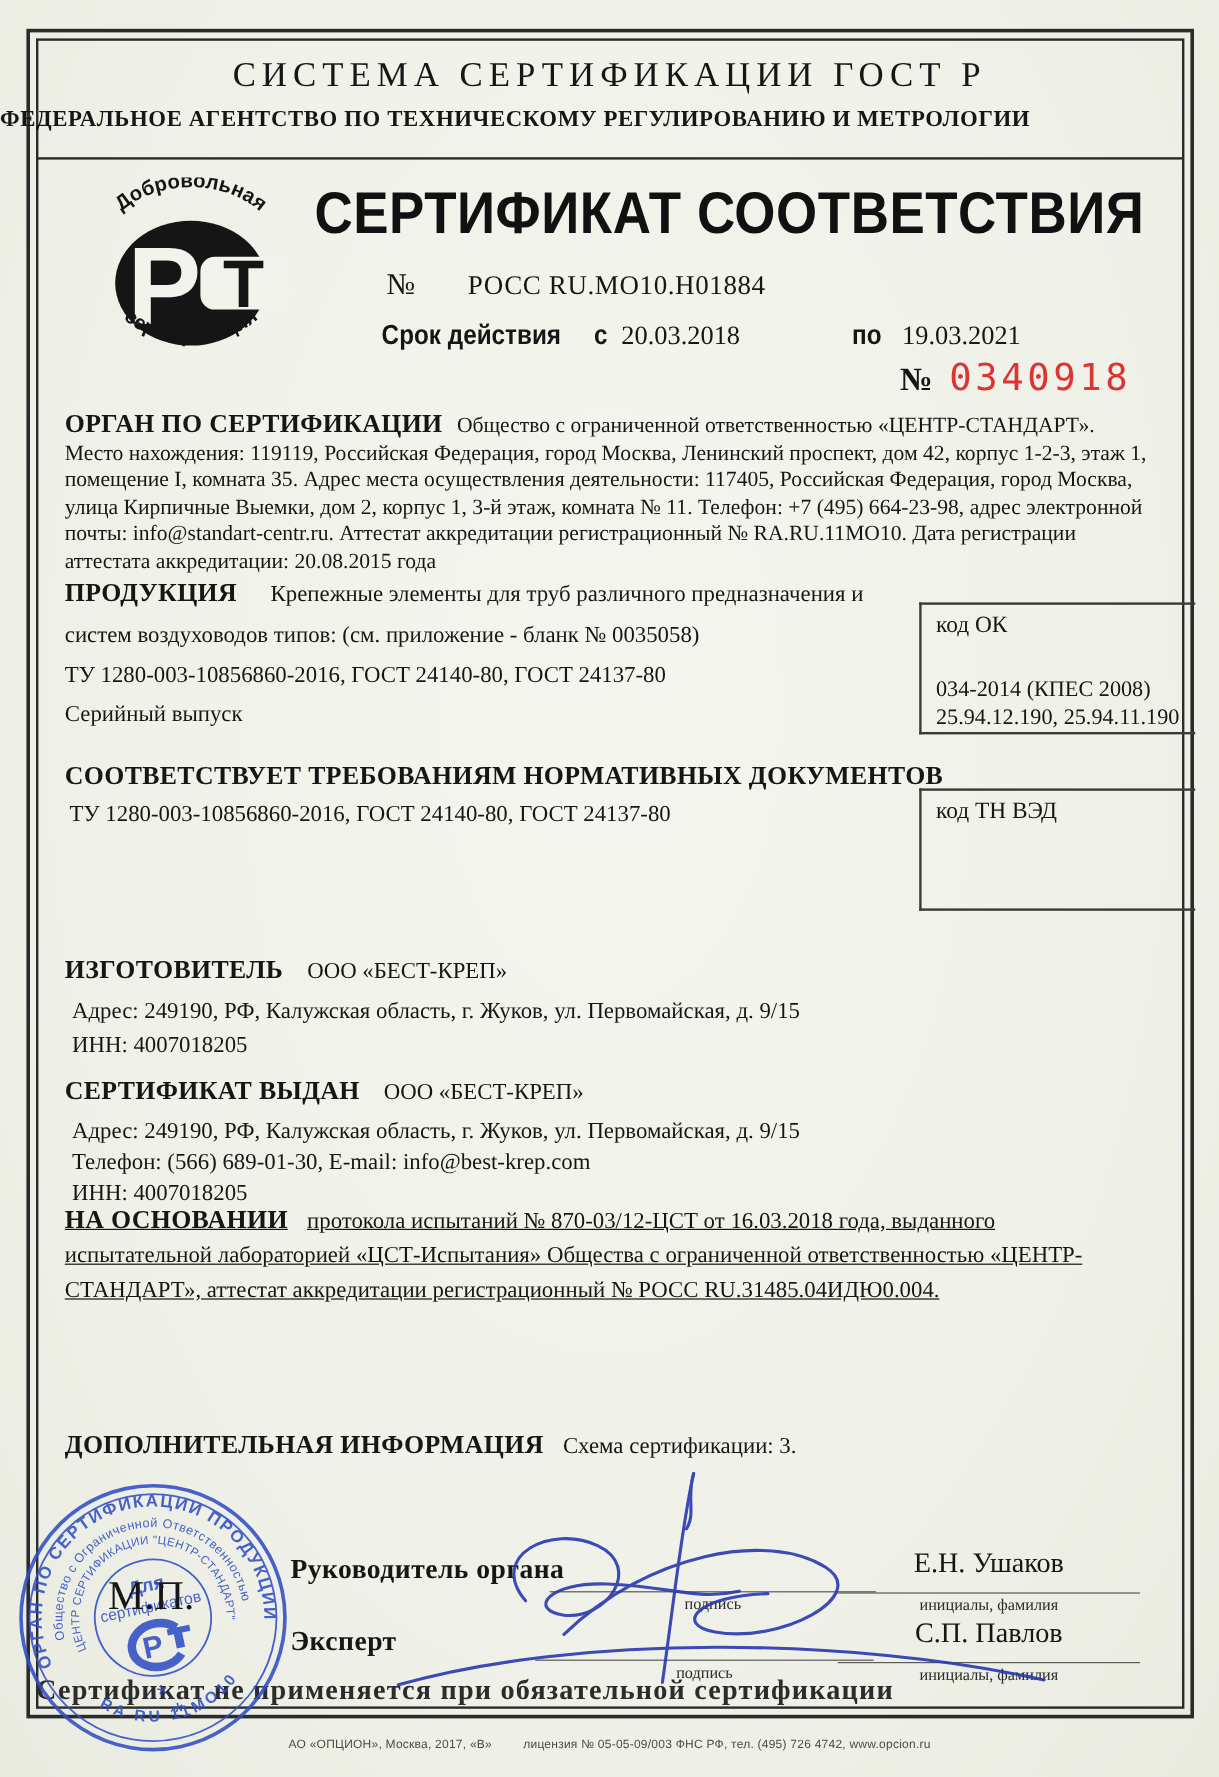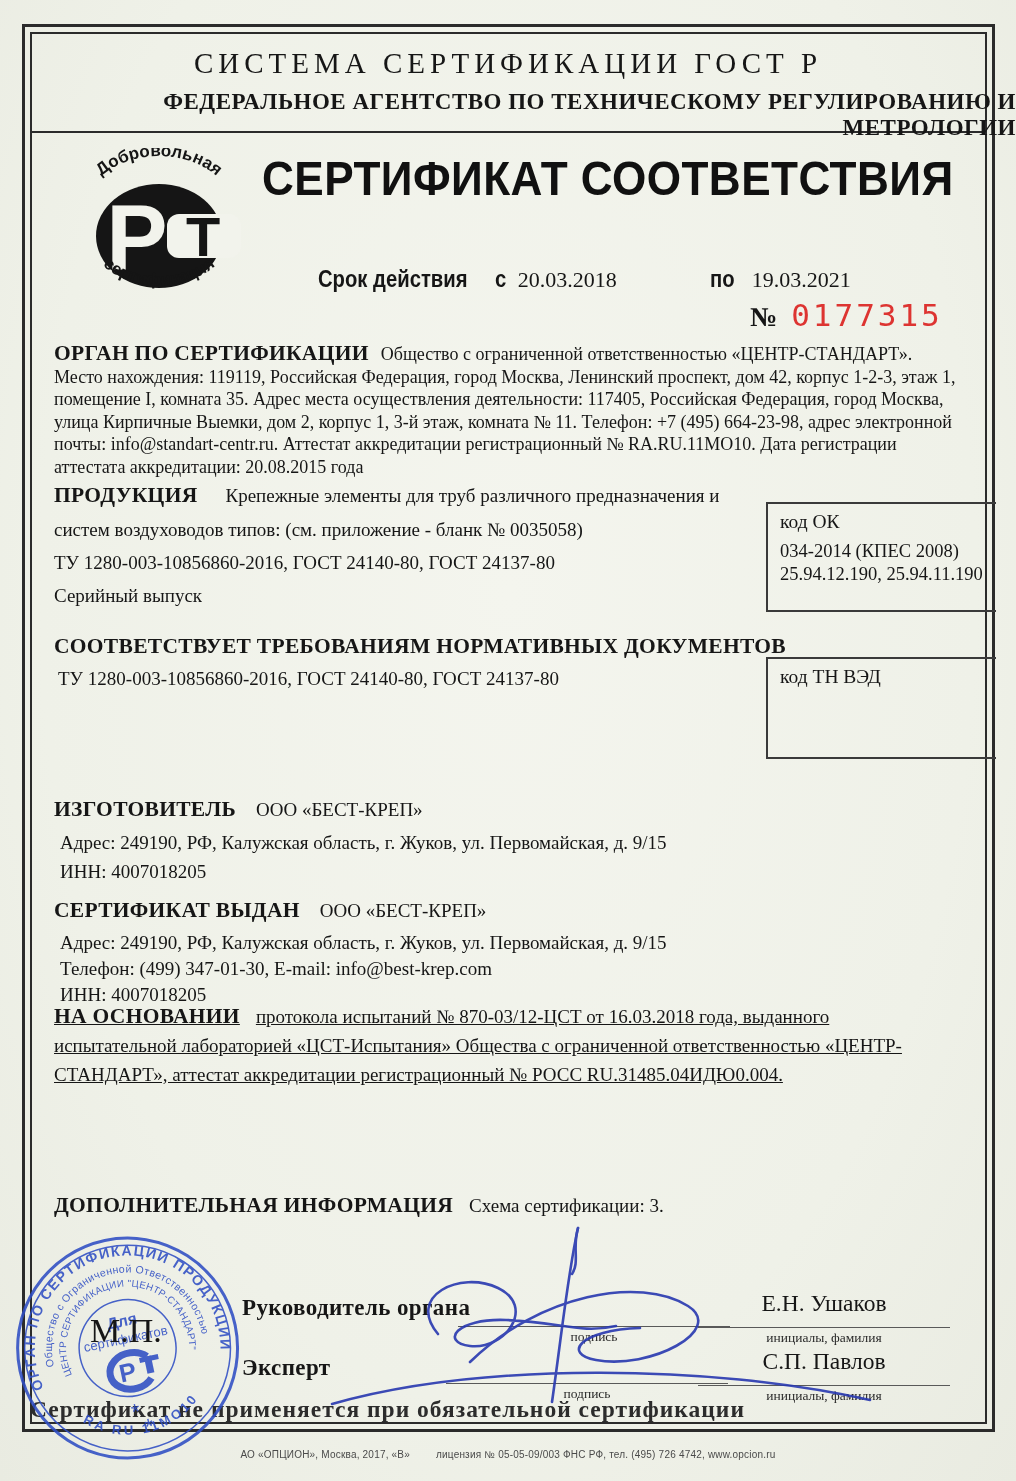--- a/index.html
+++ b/index.html
@@ -8,40 +8,40 @@
     background:radial-gradient(ellipse at 50% 40%, #f4f5ee 0%, #eff1e8 65%, #e9ebe1 100%);
     font-family:"Liberation Serif",serif;color:#161616;overflow:hidden;
   }
   .abs{position:absolute;}
   
   .border-outer{position:absolute;left:22px;top:24px;width:967px;height:1402px;border:3px solid #2b2b2b;}
   .border-inner{position:absolute;left:5px;top:5px;right:5px;bottom:5px;border:2px solid #2b2b2b;}
   .header-rule{position:absolute;left:30px;top:131px;width:956px;border-top:2px solid #2b2b2b;}
   
   .h-line1{left:0;top:47px;width:100%;text-align:center;font-weight:normal;font-size:29px;letter-spacing:5px;}
-  .h-line2{left:0;top:89px;width:100%;text-align:right;font-weight:bold;font-size:23px;letter-spacing:.5px;}
+  .h-line2{left:0;top:89px;width:100%;text-align:left;font-weight:bold;font-size:19px;letter-spacing:.5px;}
   
   .cert-title{left:262px;top:150px;font-family:"Liberation Sans",sans-serif;font-weight:bold;font-size:49px;
     white-space:nowrap;transform:scaleX(.9);transform-origin:left center;letter-spacing:.5px;color:#111;}
   .cond{font-family:"Liberation Sans",sans-serif;font-weight:bold;display:inline-block;
     transform:scaleX(.88);transform-origin:0 60%;}
   .num-row{left:322px;top:224px;font-size:25px;}
   .num-val{font-size:22.5px;letter-spacing:.5px;margin-left:44px;}
   .validity{left:318px;top:266px;font-size:22px;white-space:nowrap;}
   .validity .lab{font-size:23px;}
   .blank-num{left:750px;top:297px;white-space:nowrap;}
   .blank-num .nsign{font-size:27px;font-weight:bold;}
   .rednum{font-family:"DejaVu Sans Mono",monospace;font-size:31px;letter-spacing:3px;color:#dd3431;margin-left:14px;}
   
   .sh{font-weight:bold;font-size:21.5px;letter-spacing:.3px;}
   .par{font-size:18px;line-height:22.5px;text-align:left;}
   .p19{font-size:19px;line-height:28px;}
   .codebox{border:2px solid #3a3a3a;border-right:none;padding:7px 4px 0 12px;}
   .codebox .clab{font-size:19.5px;}
-  .codebox .cval{font-size:18.5px;line-height:23px;margin-top:7px;}
+  .codebox .cval{font-size:18.5px;line-height:23px;margin-top:31px;}
   .sigline{border-top:1.6px solid #595959;height:0;}
   .sublab{font-size:13.5px;text-align:center;color:#2a2a2a;margin-top:2px;}
   .role{font-weight:bold;font-size:23px;letter-spacing:.4px;}
   .namefield{text-align:center;}
   .namefield .nm{font-size:23.5px;padding-bottom:10px;border-bottom:1.6px solid #595959;}
   .disclaimer{left:30px;top:1396px;width:956px;text-align:left;font-weight:bold;font-size:23.5px;
     letter-spacing:1px;color:#2c2c2c;}
   .mp{left:90px;top:1312px;font-size:34px;z-index:6;}
   .footer{left:0;top:1449px;width:100%;text-align:center;font-family:"Liberation Sans",sans-serif;
     font-size:10px;color:#4a4a4a;letter-spacing:.2px;}
@@ -81,31 +81,34 @@
         <text x="44" y="20" font-size="56" font-weight="bold" fill="#151515" text-anchor="middle">Т</text>
       </g>
       <text font-size="17" font-weight="bold" fill="#151515" text-anchor="middle">
         <textPath href="#arcBot" startOffset="50%">сертификация</textPath>
       </text>
     </svg>
   </div>
 
   <div class="abs cert-title">СЕРТИФИКАТ СООТВЕТСТВИЯ</div>
 
+  <div class="abs num-row">
+    <span>№</span><span class="num-val">РОСС RU.МО10.Н01884</span>
+  </div>
 
   <div class="abs validity">
     <span class="cond lab">Срок действия</span>
     <span class="cond lab" style="margin-left:2px">с</span>
     <span style="margin-left:4px">20.03.2018</span>
     <span class="cond lab" style="margin-left:88px">по</span>
     <span style="margin-left:8px">19.03.2021</span>
   </div>
 
   <div class="abs blank-num">
-    <span class="nsign">№</span><span class="rednum">0177315</span>
+    <span class="nsign">№</span><span class="rednum">0340918</span>
   </div>
 
   <div class="abs par" style="left:54px;top:342px;width:906px;">
     <span class="sh" style="margin-right:12px">ОРГАН ПО СЕРТИФИКАЦИИ</span><span>Общество с ограниченной ответственностью «ЦЕНТР-СТАНДАРТ». Место нахождения: 119119, Российская Федерация, город Москва, Ленинский проспект, дом 42, корпус 1-2-3, этаж 1, помещение I, комната 35. Адрес места осуществления деятельности: 117405, Российская Федерация, город Москва, улица Кирпичные Выемки, дом 2, корпус 1, 3-й этаж, комната № 11. Телефон: +7 (495) 664-23-98, адрес электронной почты: info@standart-centr.ru. Аттестат аккредитации регистрационный № RA.RU.11МО10. Дата регистрации аттестата аккредитации: 20.08.2015 года</span>
   </div>
 
   <div class="abs" style="left:54px;top:482px;width:712px;">
     <div>
       <span class="sh" style="margin-right:28px">ПРОДУКЦИЯ</span><span class="p19">Крепежные элементы для труб различного предназначения и</span>
     </div>
@@ -134,21 +137,21 @@
     <div class="clab">код ТН ВЭД</div>
   </div>
   <div class="abs p19" style="left:60px;top:829px;">Адрес: 249190, РФ, Калужская область, г. Жуков, ул. Первомайская, д. 9/15</div>
   <div class="abs p19" style="left:60px;top:858px;">ИНН: 4007018205</div>
 
   <div class="abs" style="left:54px;top:897px;">
     <span class="sh">СЕРТИФИКАТ ВЫДАН</span>
     <span class="p19" style="margin-left:16px">ООО «БЕСТ-КРЕП»</span>
   </div>
   <div class="abs p19" style="left:60px;top:929px;">Адрес: 249190, РФ, Калужская область, г. Жуков, ул. Первомайская, д. 9/15</div>
-  <div class="abs p19" style="left:60px;top:955px;">Телефон: (499) 347-01-30, E-mail: info@best-krep.com</div>
+  <div class="abs p19" style="left:60px;top:955px;">Телефон: (566) 689-01-30, E-mail: info@best-krep.com</div>
   <div class="abs p19" style="left:60px;top:981px;">ИНН: 4007018205</div>
 
   <div class="abs" style="left:54px;top:1002px;width:884px;font-size:19px;line-height:29px;text-decoration:underline;">
     <span class="sh" style="margin-right:16px">НА ОСНОВАНИИ</span><span>протокола испытаний № 870-03/12-ЦСТ от 16.03.2018 года, выданного испытательной лабораторией «ЦСТ-Испытания» Общества с ограниченной ответственностью «ЦЕНТР-СТАНДАРТ», аттестат аккредитации регистрационный № РОСС RU.31485.04ИДЮ0.004.</span>
   </div>
 
   <div class="abs" style="left:54px;top:1192px;">
     <span class="sh">ДОПОЛНИТЕЛЬНАЯ ИНФОРМАЦИЯ</span>
     <span class="p19" style="margin-left:12px">Схема сертификации: 3.</span>
   </div>

